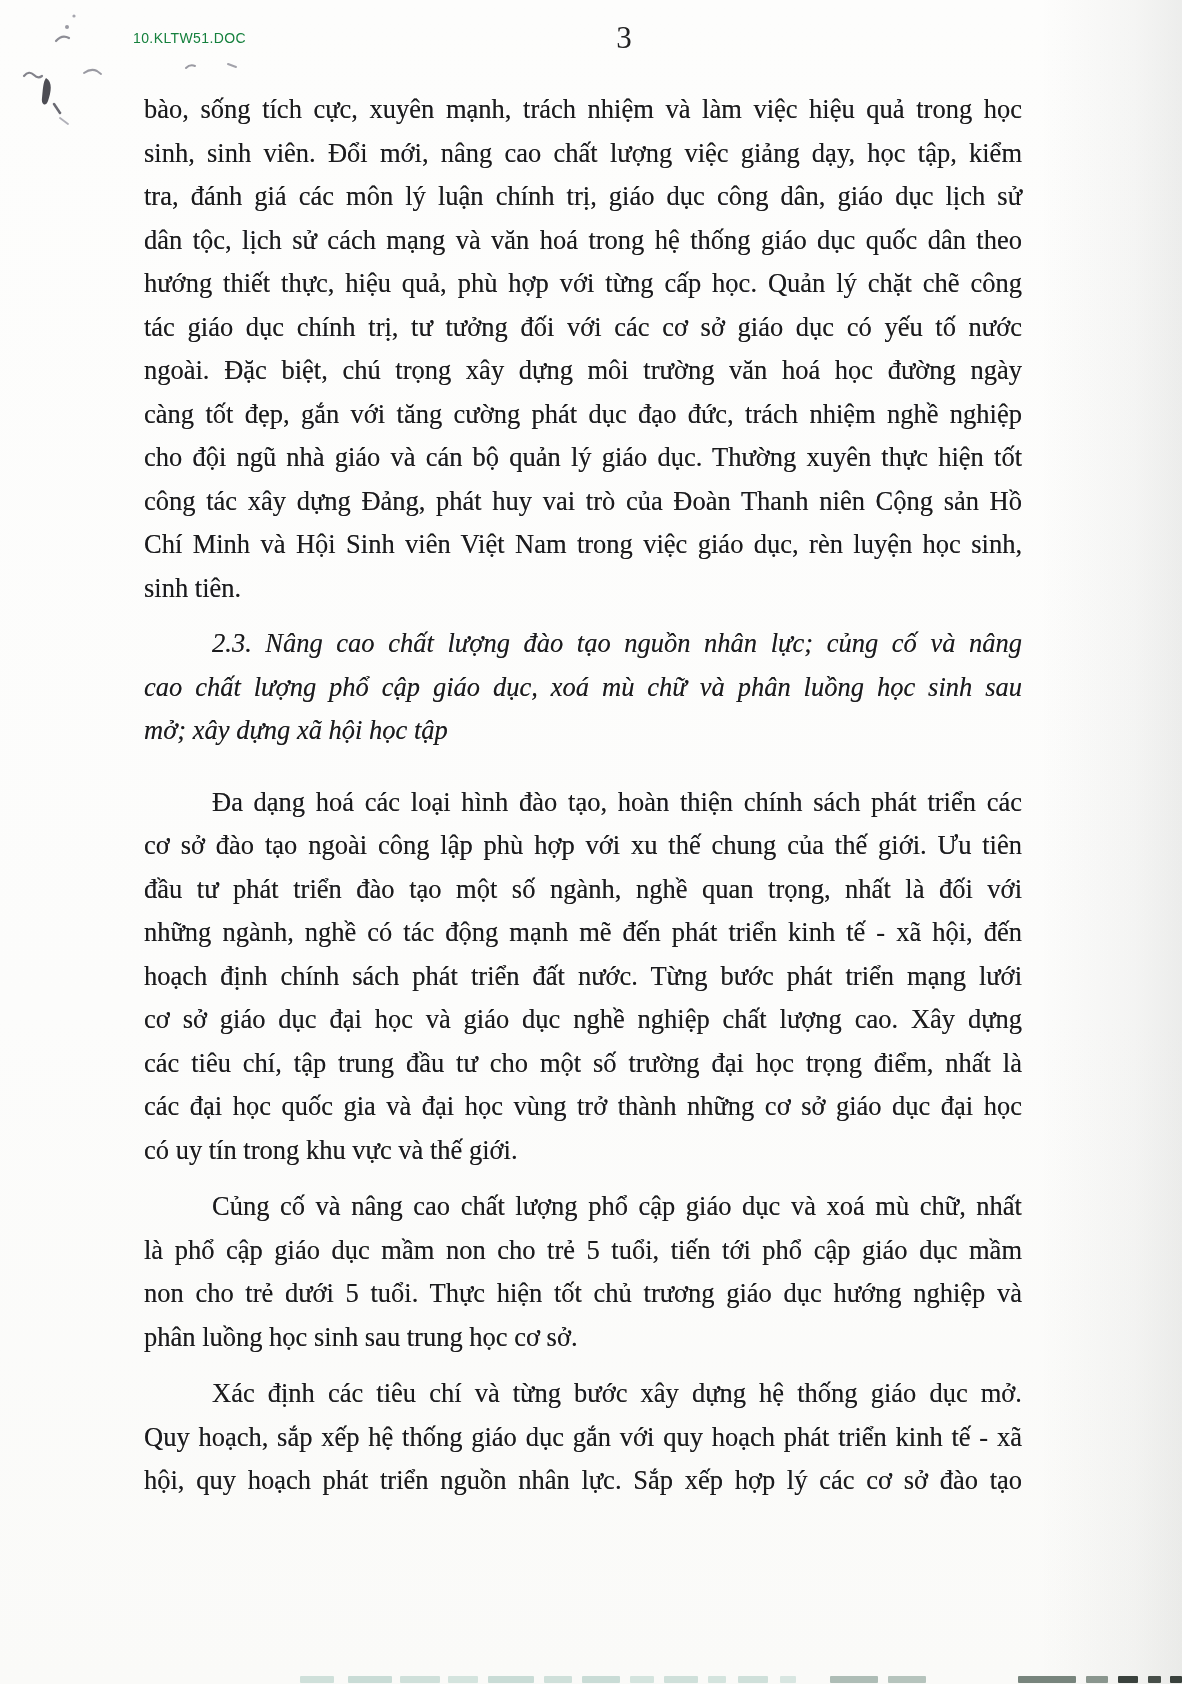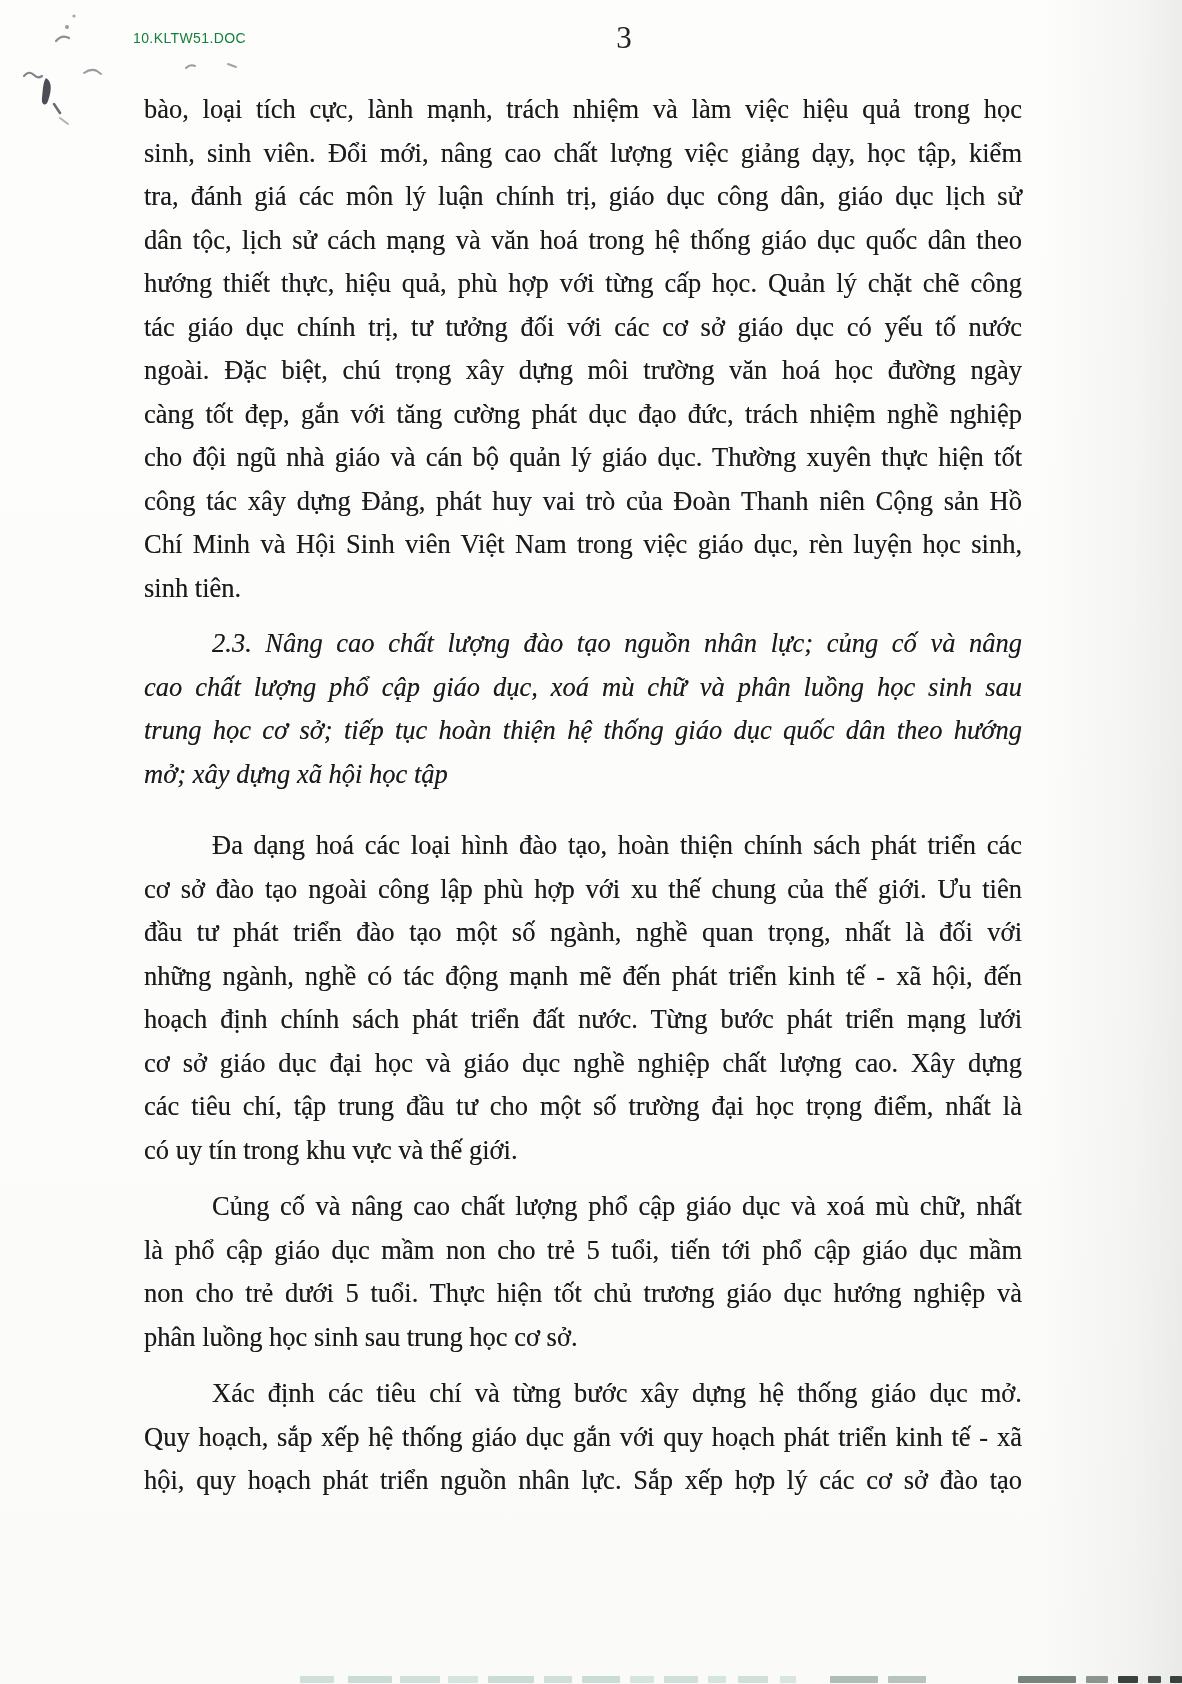--- a/index.html
+++ b/index.html
@@ -67,47 +67,47 @@
     <path d="M84,73 q7,-5 13,-2 l4,3" stroke="#9a9aa2" stroke-width="2" fill="none" stroke-linecap="round"></path>
     <circle cx="67" cy="27" r="2" fill="#9a9aa2"></circle>
     <circle cx="74" cy="16" r="1.6" fill="#a6a6ae"></circle>
     <path d="M186,68 q4,-4 9,-2" stroke="#9a9aa2" stroke-width="2" fill="none" stroke-linecap="round"></path>
     <path d="M228,64 l8,3" stroke="#a2a2aa" stroke-width="2" fill="none" stroke-linecap="round"></path>
     <path d="M60,118 l8,6" stroke="#b0b0b8" stroke-width="1.8" fill="none" stroke-linecap="round"></path>
   </svg>
 
   <div class="doc-body">
       <div class="para body">
-        <div class="line">bào, loại tích cực, lành mạnh, trách nhiệm và làm việc hiệu quả trong học</div>
+        <div class="line">bào, sống tích cực, xuyên mạnh, trách nhiệm và làm việc hiệu quả trong học</div>
         <div class="line">sinh, sinh viên. Đổi mới, nâng cao chất lượng việc giảng dạy, học tập, kiểm</div>
         <div class="line">tra, đánh giá các môn lý luận chính trị, giáo dục công dân, giáo dục lịch sử</div>
         <div class="line">dân tộc, lịch sử cách mạng và văn hoá trong hệ thống giáo dục quốc dân theo</div>
         <div class="line">hướng thiết thực, hiệu quả, phù hợp với từng cấp học. Quản lý chặt chẽ công</div>
         <div class="line">tác giáo dục chính trị, tư tưởng đối với các cơ sở giáo dục có yếu tố nước</div>
         <div class="line">ngoài. Đặc biệt, chú trọng xây dựng môi trường văn hoá học đường ngày</div>
         <div class="line">càng tốt đẹp, gắn với tăng cường phát dục đạo đức, trách nhiệm nghề nghiệp</div>
         <div class="line">cho đội ngũ nhà giáo và cán bộ quản lý giáo dục. Thường xuyên thực hiện tốt</div>
         <div class="line">công tác xây dựng Đảng, phát huy vai trò của Đoàn Thanh niên Cộng sản Hồ</div>
         <div class="line">Chí Minh và Hội Sinh viên Việt Nam trong việc giáo dục, rèn luyện học sinh,</div>
         <div class="line last">sinh tiên.</div>
       </div>
       <div class="para section-heading">
         <div class="line indent">2.3. Nâng cao chất lượng đào tạo nguồn nhân lực; củng cố và nâng</div>
         <div class="line">cao chất lượng phổ cập giáo dục, xoá mù chữ và phân luồng học sinh sau</div>
-        <div class="line">trung học cơ sở; tiếp tục hoàn thiện hệ thống giáo dục quốc dân theo hướng</div>
         <div class="line last">mở; xây dựng xã hội học tập</div>
       </div>
       <div class="para body">
         <div class="line indent">Đa dạng hoá các loại hình đào tạo, hoàn thiện chính sách phát triển các</div>
         <div class="line">cơ sở đào tạo ngoài công lập phù hợp với xu thế chung của thế giới. Ưu tiên</div>
         <div class="line">đầu tư phát triển đào tạo một số ngành, nghề quan trọng, nhất là đối với</div>
         <div class="line">những ngành, nghề có tác động mạnh mẽ đến phát triển kinh tế - xã hội, đến</div>
         <div class="line">hoạch định chính sách phát triển đất nước. Từng bước phát triển mạng lưới</div>
         <div class="line">cơ sở giáo dục đại học và giáo dục nghề nghiệp chất lượng cao. Xây dựng</div>
         <div class="line">các tiêu chí, tập trung đầu tư cho một số trường đại học trọng điểm, nhất là</div>
+        <div class="line">các đại học quốc gia và đại học vùng trở thành những cơ sở giáo dục đại học</div>
         <div class="line last">có uy tín trong khu vực và thế giới.</div>
       </div>
       <div class="para body">
         <div class="line indent">Củng cố và nâng cao chất lượng phổ cập giáo dục và xoá mù chữ, nhất</div>
         <div class="line">là phổ cập giáo dục mầm non cho trẻ 5 tuổi, tiến tới phổ cập giáo dục mầm</div>
         <div class="line">non cho trẻ dưới 5 tuổi. Thực hiện tốt chủ trương giáo dục hướng nghiệp và</div>
         <div class="line last">phân luồng học sinh sau trung học cơ sở.</div>
       </div>
       <div class="para body">
         <div class="line indent">Xác định các tiêu chí và từng bước xây dựng hệ thống giáo dục mở.</div>

